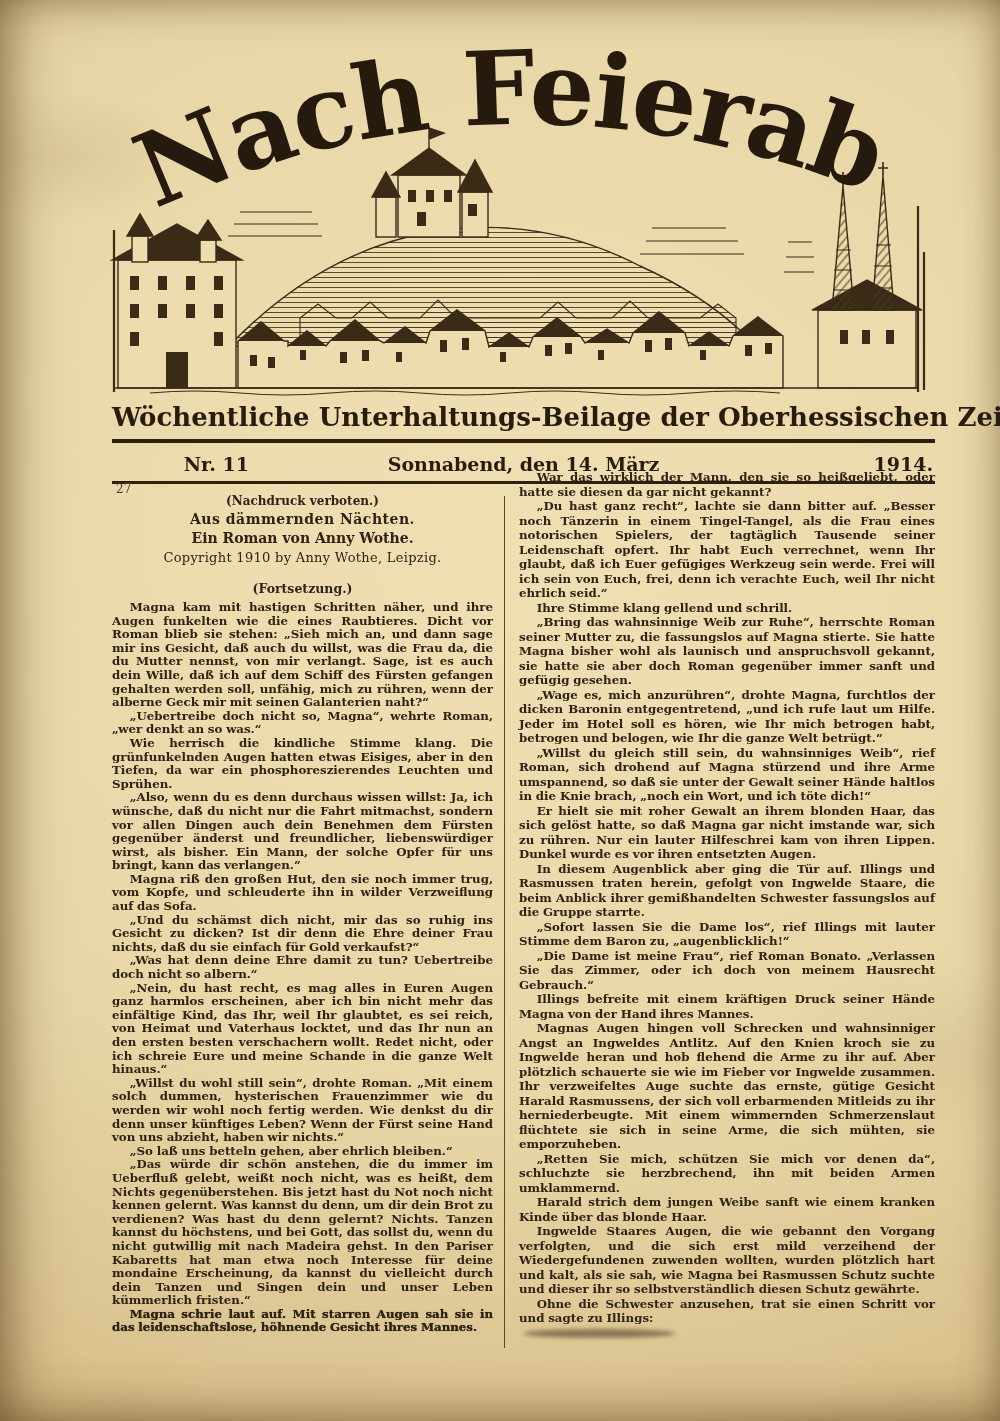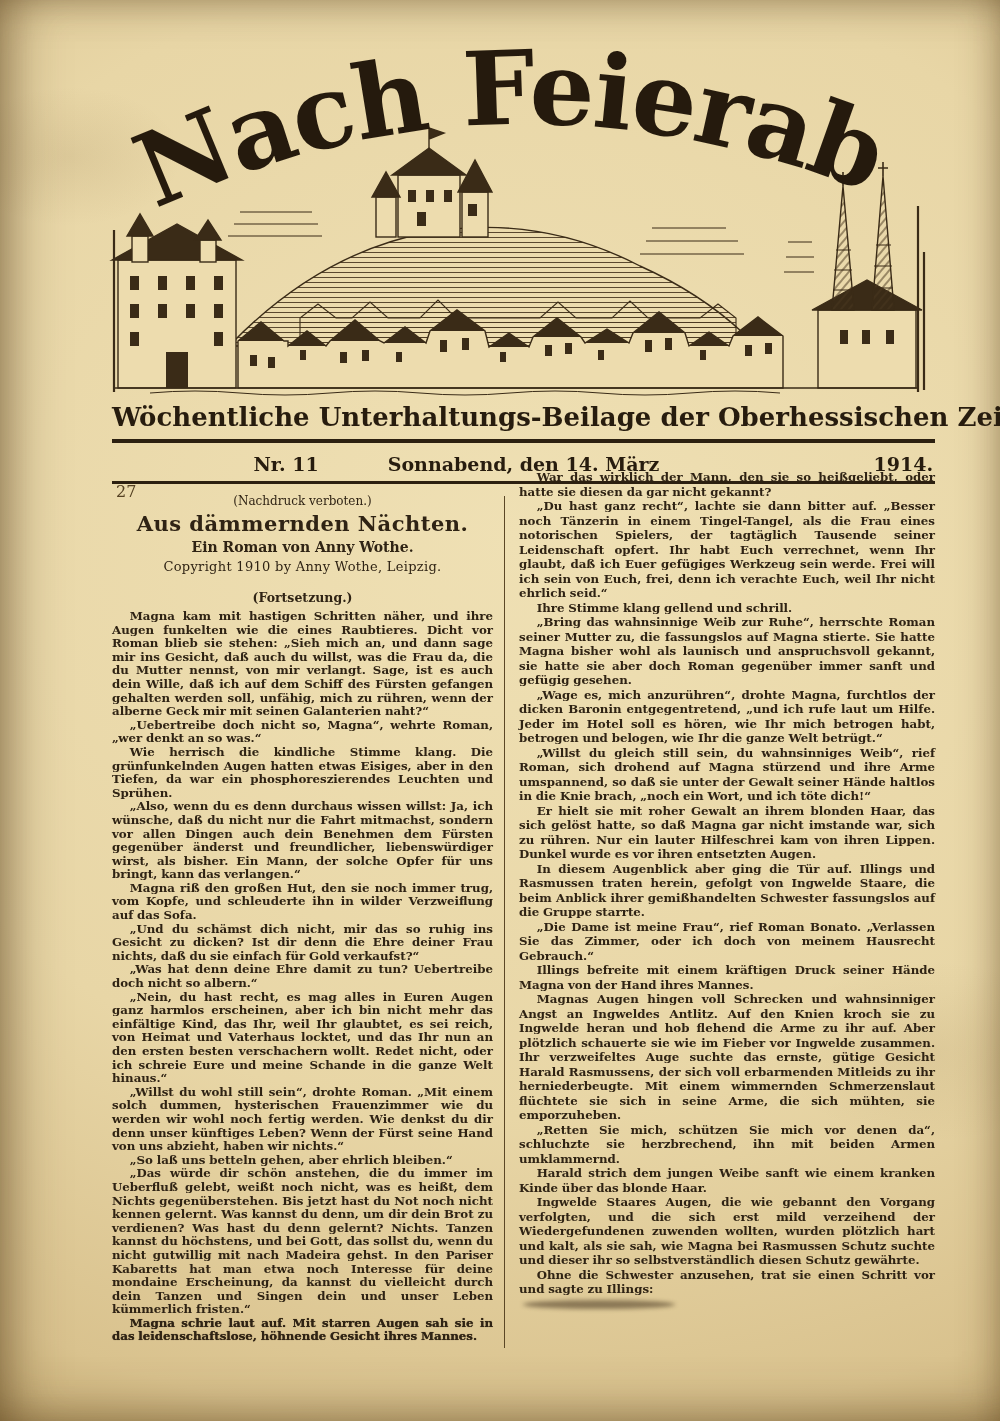--- a/index.html
+++ b/index.html
@@ -26,29 +26,29 @@
   .subtitle{
     position:absolute;left:112px;top:402px;width:823px;
     text-align:center;font-size:26px;font-weight:bold;white-space:nowrap;
     color:#271c0e;padding-bottom:7px;border-bottom:4px solid #2c2010;
   }
   .issue-bar{
     position:absolute;left:112px;top:450px;width:823px;
     display:flex;align-items:baseline;font-weight:bold;font-size:19px;color:#271c0e;
     padding:3px 2px 6px;border-bottom:3px solid #2c2010;
   }
-  .issue-bar .l{flex:1;text-align:right}
+  .issue-bar .l{flex:1;text-align:center}
   .issue-bar .c{flex:2;text-align:center}
   .issue-bar .r{flex:1;text-align:right}
-  .pagenum{position:absolute;left:116px;top:482px;font-size:16px;color:#554122;}
+  .pagenum{position:absolute;left:116px;top:482px;font-size:12px;color:#554122;}
   .col-left{position:absolute;left:112px;top:494px;width:381px;}
   .col-right{position:absolute;left:519px;top:470px;width:416px;}
   .col-divider{position:absolute;left:504px;top:496px;width:1px;height:852px;background:#5b4726;}
-  .notice{font-size:12px;font-weight:normal;text-align:center;margin:0 0 1px;}
-  .article-title{font-size:21px;font-weight:bold;text-align:center;margin:3px 0;letter-spacing:.5px;}
+  .notice{font-size:12px;font-weight:bold;text-align:center;margin:0 0 1px;}
+  .article-title{font-size:14px;font-weight:bold;text-align:center;margin:3px 0;letter-spacing:.5px;}
   .byline{font-size:14px;font-weight:bold;text-align:center;margin:0 0 4px;}
   .copyright{font-size:13px;text-align:center;margin:0 0 3px;letter-spacing:.3px;}
   .continuation{font-size:12.5px;font-weight:bold;text-align:center;margin:16px 0 5px;}
   .paras p{
     margin:0;text-indent:1.5em;text-align:justify;
     font-size:11.8px;line-height:13.6px;font-weight:bold;color:#2f2314;
     word-spacing:-.3px;
   }
   .col-right .paras p{line-height:14.5px;}
   .col-left .paras p:last-child{text-shadow:0 0 .7px currentColor;}
@@ -150,20 +150,21 @@
   <section class="col-right">
     <div class="paras">
         <p>War das wirklich der Mann, den sie so heißgeliebt, oder hatte sie diesen da gar nicht gekannt?</p>
         <p>„Du hast ganz recht“, lachte sie dann bitter auf. „Besser noch Tänzerin in einem Tingel-Tangel, als die Frau eines notorischen Spielers, der tagtäglich Tausende seiner Leidenschaft opfert. Ihr habt Euch verrechnet, wenn Ihr glaubt, daß ich Euer gefügiges Werkzeug sein werde. Frei will ich sein von Euch, frei, denn ich verachte Euch, weil Ihr nicht ehrlich seid.“</p>
         <p>Ihre Stimme klang gellend und schrill.</p>
         <p>„Bring das wahnsinnige Weib zur Ruhe“, herrschte Roman seiner Mutter zu, die fassungslos auf Magna stierte. Sie hatte Magna bisher wohl als launisch und anspruchsvoll gekannt, sie hatte sie aber doch Roman gegenüber immer sanft und gefügig gesehen.</p>
         <p>„Wage es, mich anzurühren“, drohte Magna, furchtlos der dicken Baronin entgegentretend, „und ich rufe laut um Hilfe. Jeder im Hotel soll es hören, wie Ihr mich betrogen habt, betrogen und belogen, wie Ihr die ganze Welt betrügt.“</p>
         <p>„Willst du gleich still sein, du wahnsinniges Weib“, rief Roman, sich drohend auf Magna stürzend und ihre Arme umspannend, so daß sie unter der Gewalt seiner Hände haltlos in die Knie brach, „noch ein Wort, und ich töte dich!“</p>
         <p>Er hielt sie mit roher Gewalt an ihrem blonden Haar, das sich gelöst hatte, so daß Magna gar nicht imstande war, sich zu rühren. Nur ein lauter Hilfeschrei kam von ihren Lippen. Dunkel wurde es vor ihren entsetzten Augen.</p>
         <p>In diesem Augenblick aber ging die Tür auf. Illings und Rasmussen traten herein, gefolgt von Ingwelde Staare, die beim Anblick ihrer gemißhandelten Schwester fassungslos auf die Gruppe starrte.</p>
+        <p>„Sofort lassen Sie die Dame los“, rief Illings mit lauter Stimme dem Baron zu, „augenblicklich!“</p>
         <p>„Die Dame ist meine Frau“, rief Roman Bonato. „Verlassen Sie das Zimmer, oder ich doch von meinem Hausrecht Gebrauch.“</p>
         <p>Illings befreite mit einem kräftigen Druck seiner Hände Magna von der Hand ihres Mannes.</p>
         <p>Magnas Augen hingen voll Schrecken und wahnsinniger Angst an Ingweldes Antlitz. Auf den Knien kroch sie zu Ingwelde heran und hob flehend die Arme zu ihr auf. Aber plötzlich schauerte sie wie im Fieber vor Ingwelde zusammen. Ihr verzweifeltes Auge suchte das ernste, gütige Gesicht Harald Rasmussens, der sich voll erbarmenden Mitleids zu ihr herniederbeugte. Mit einem wimmernden Schmerzenslaut flüchtete sie sich in seine Arme, die sich mühten, sie emporzuheben.</p>
         <p>„Retten Sie mich, schützen Sie mich vor denen da“, schluchzte sie herzbrechend, ihn mit beiden Armen umklammernd.</p>
         <p>Harald strich dem jungen Weibe sanft wie einem kranken Kinde über das blonde Haar.</p>
         <p>Ingwelde Staares Augen, die wie gebannt den Vorgang verfolgten, und die sich erst mild verzeihend der Wiedergefundenen zuwenden wollten, wurden plötzlich hart und kalt, als sie sah, wie Magna bei Rasmussen Schutz suchte und dieser ihr so selbstverständlich diesen Schutz gewährte.</p>
         <p>Ohne die Schwester anzusehen, trat sie einen Schritt vor und sagte zu Illings:</p>
       </div>
     <div class="smudge"></div>
   </section>

